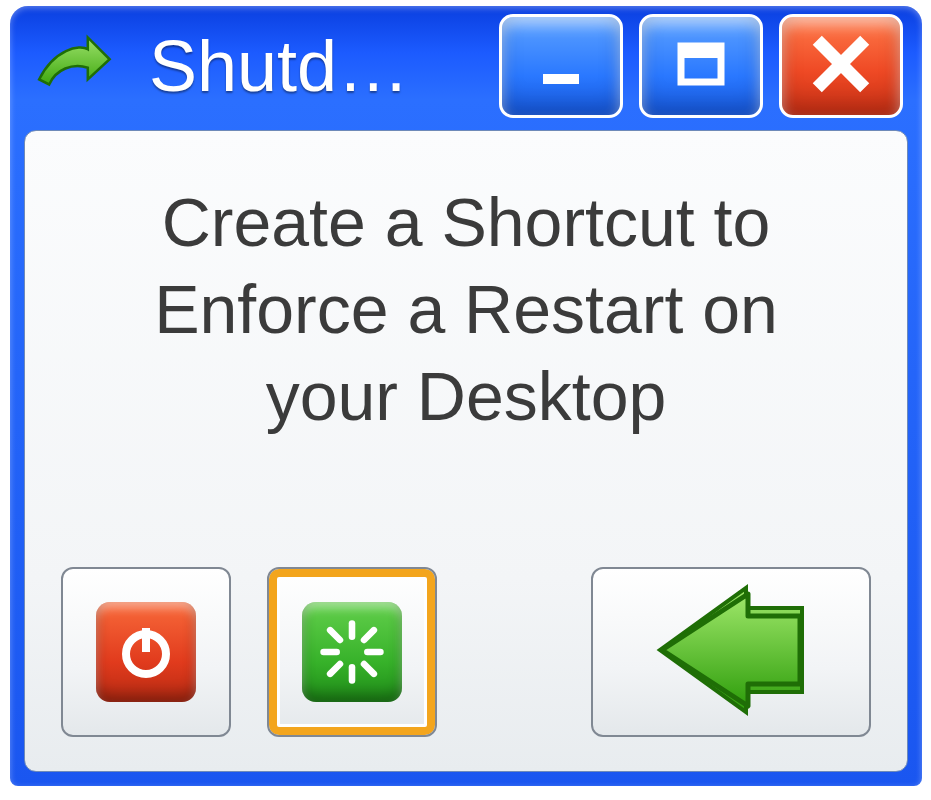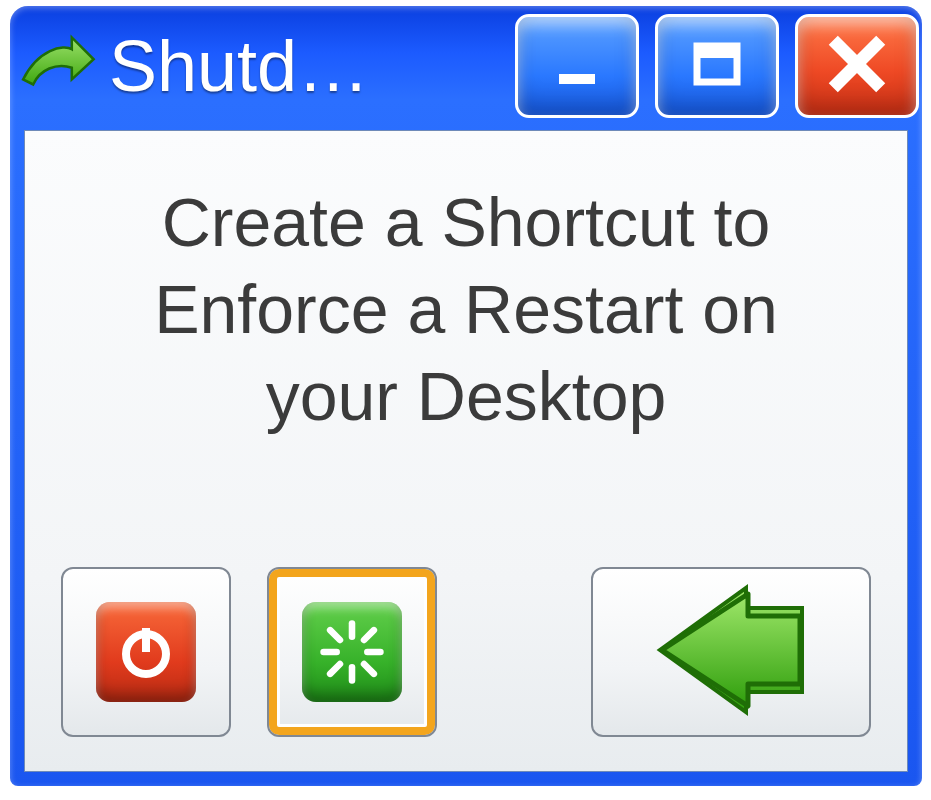--- a/index.html
+++ b/index.html
@@ -6,41 +6,42 @@
   *{box-sizing:border-box;}
   .canvas{position:relative;width:931px;height:800px;font-family:Tahoma,Arial,sans-serif;}
   .window{
     position:absolute;left:10px;top:6px;width:912px;height:780px;
     background:linear-gradient(to bottom,#0a3fe0 0%,#1c5bff 6%,#2b6fff 12%,#1a56f0 100%);
     border-radius:18px 18px 8px 8px;
     box-shadow:inset 0 2px 6px rgba(255,255,255,.35);
   }
   .titlebar{
     position:relative;height:120px;display:flex;align-items:center;
-    padding:0 3px;
+    padding:0 19px;
+    gap:24px;
   }
   .title-icon{width:84px;height:84px;display:flex;align-items:center;justify-content:center;flex:0 0 auto;margin-right:12px;}
   .title-text{
     flex:1 1 auto;color:#fff;font-size:72px;font-weight:400;
     white-space:nowrap;overflow:hidden;text-overflow:clip;max-width:320px;
     text-shadow:0 2px 2px rgba(0,0,0,.4);
   }
   .win-buttons{display:flex;gap:16px;margin-left:auto;}
   .win-btn{
     width:124px;height:104px;border:3px solid #fff;border-radius:14px;
     display:flex;align-items:center;justify-content:center;
     box-shadow:inset 0 -10px 22px rgba(0,0,0,.18), inset 0 8px 14px rgba(255,255,255,.55);
     cursor:pointer;
   }
   .win-btn.blue{background:linear-gradient(to bottom,#5da2ff 0%,#2a78ff 60%,#1659e0 100%);}
   .win-btn.red{background:linear-gradient(to bottom,#ff7a4a 0%,#ef4a25 55%,#c92f14 100%);}
   .client{
     position:absolute;left:14px;right:14px;bottom:14px;top:124px;
     background:linear-gradient(to bottom,#fbfcfd 0%,#f3f5f7 70%,#e8ecef 100%);
-    border:1px solid #6e8ab8;border-radius:0;
+    border:1px solid #6e8ab8;border-radius:12px;
   }
   .message{
     text-align:center;color:#3b3b3b;font-size:68px;line-height:1.28;
     padding:48px 56px 0 56px;font-weight:400;
   }
   .buttons-row{
     position:absolute;left:36px;right:36px;bottom:34px;height:180px;display:flex;align-items:flex-end;
   }
   .sq-btn{
     width:170px;height:170px;border:2px solid #808893;border-radius:12px;

